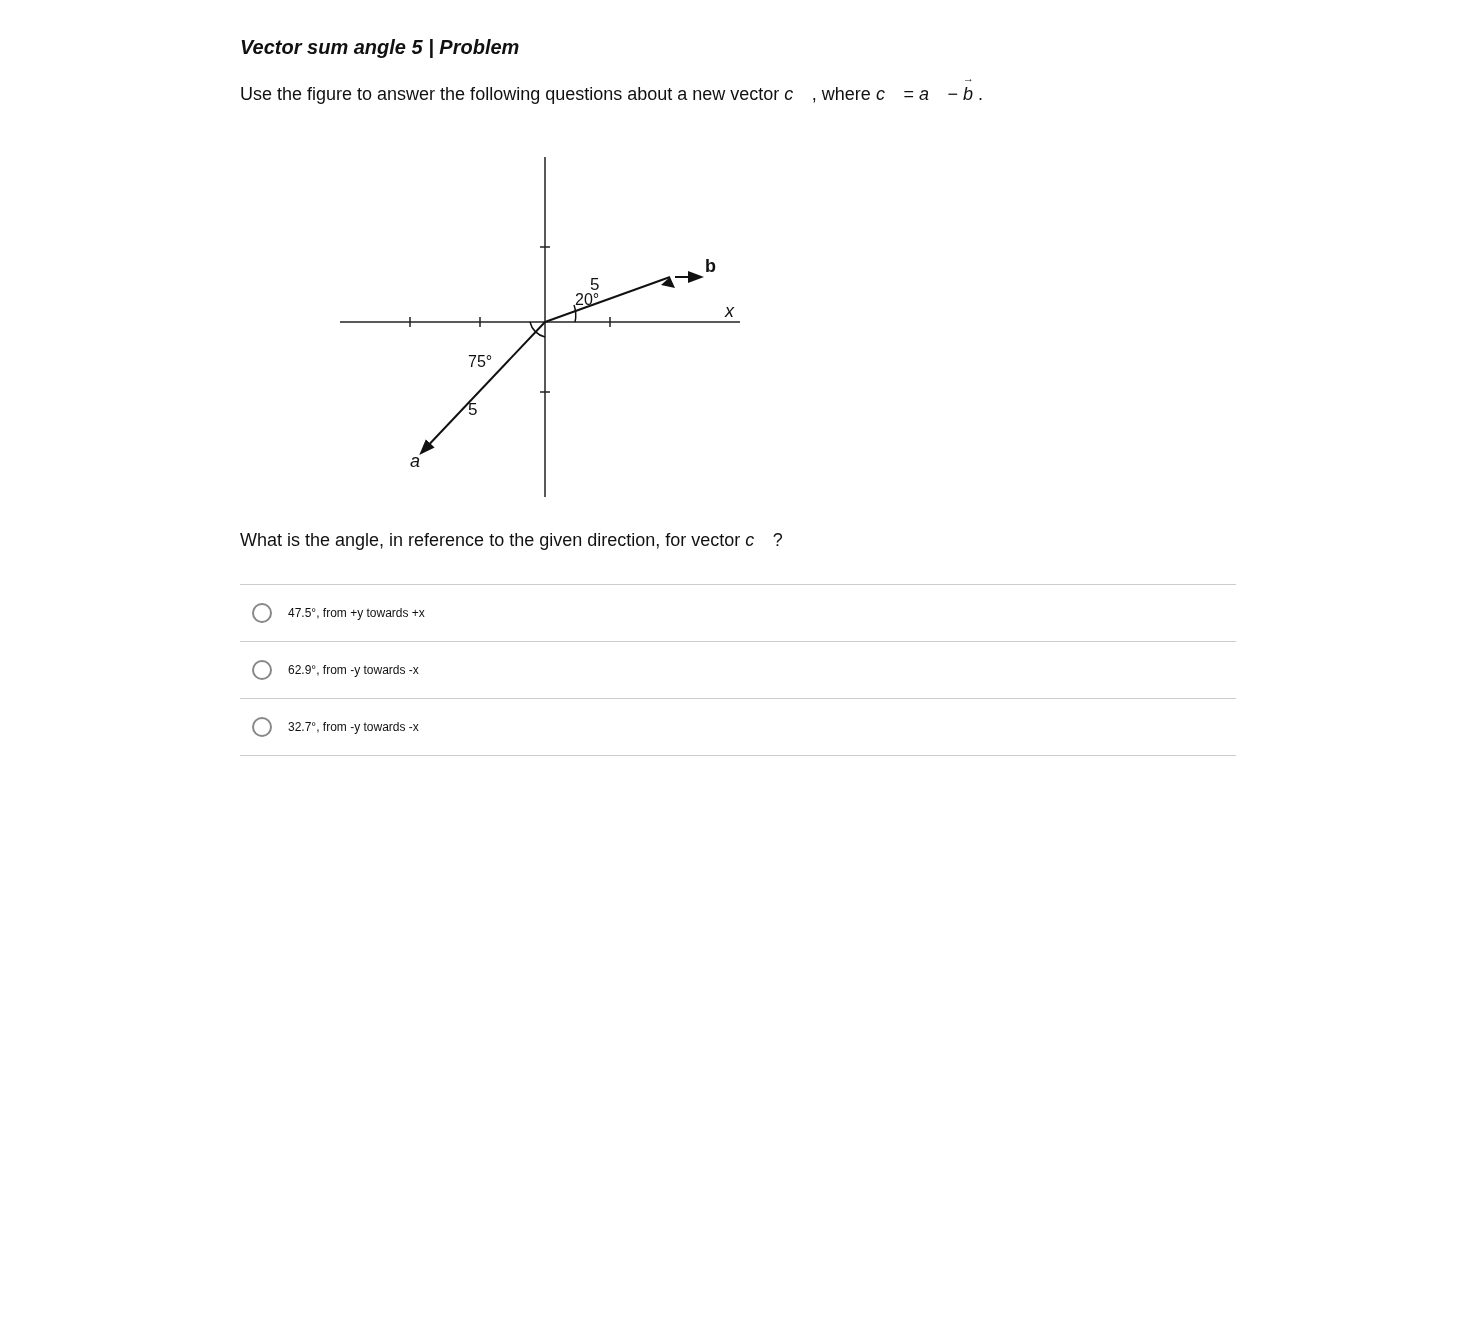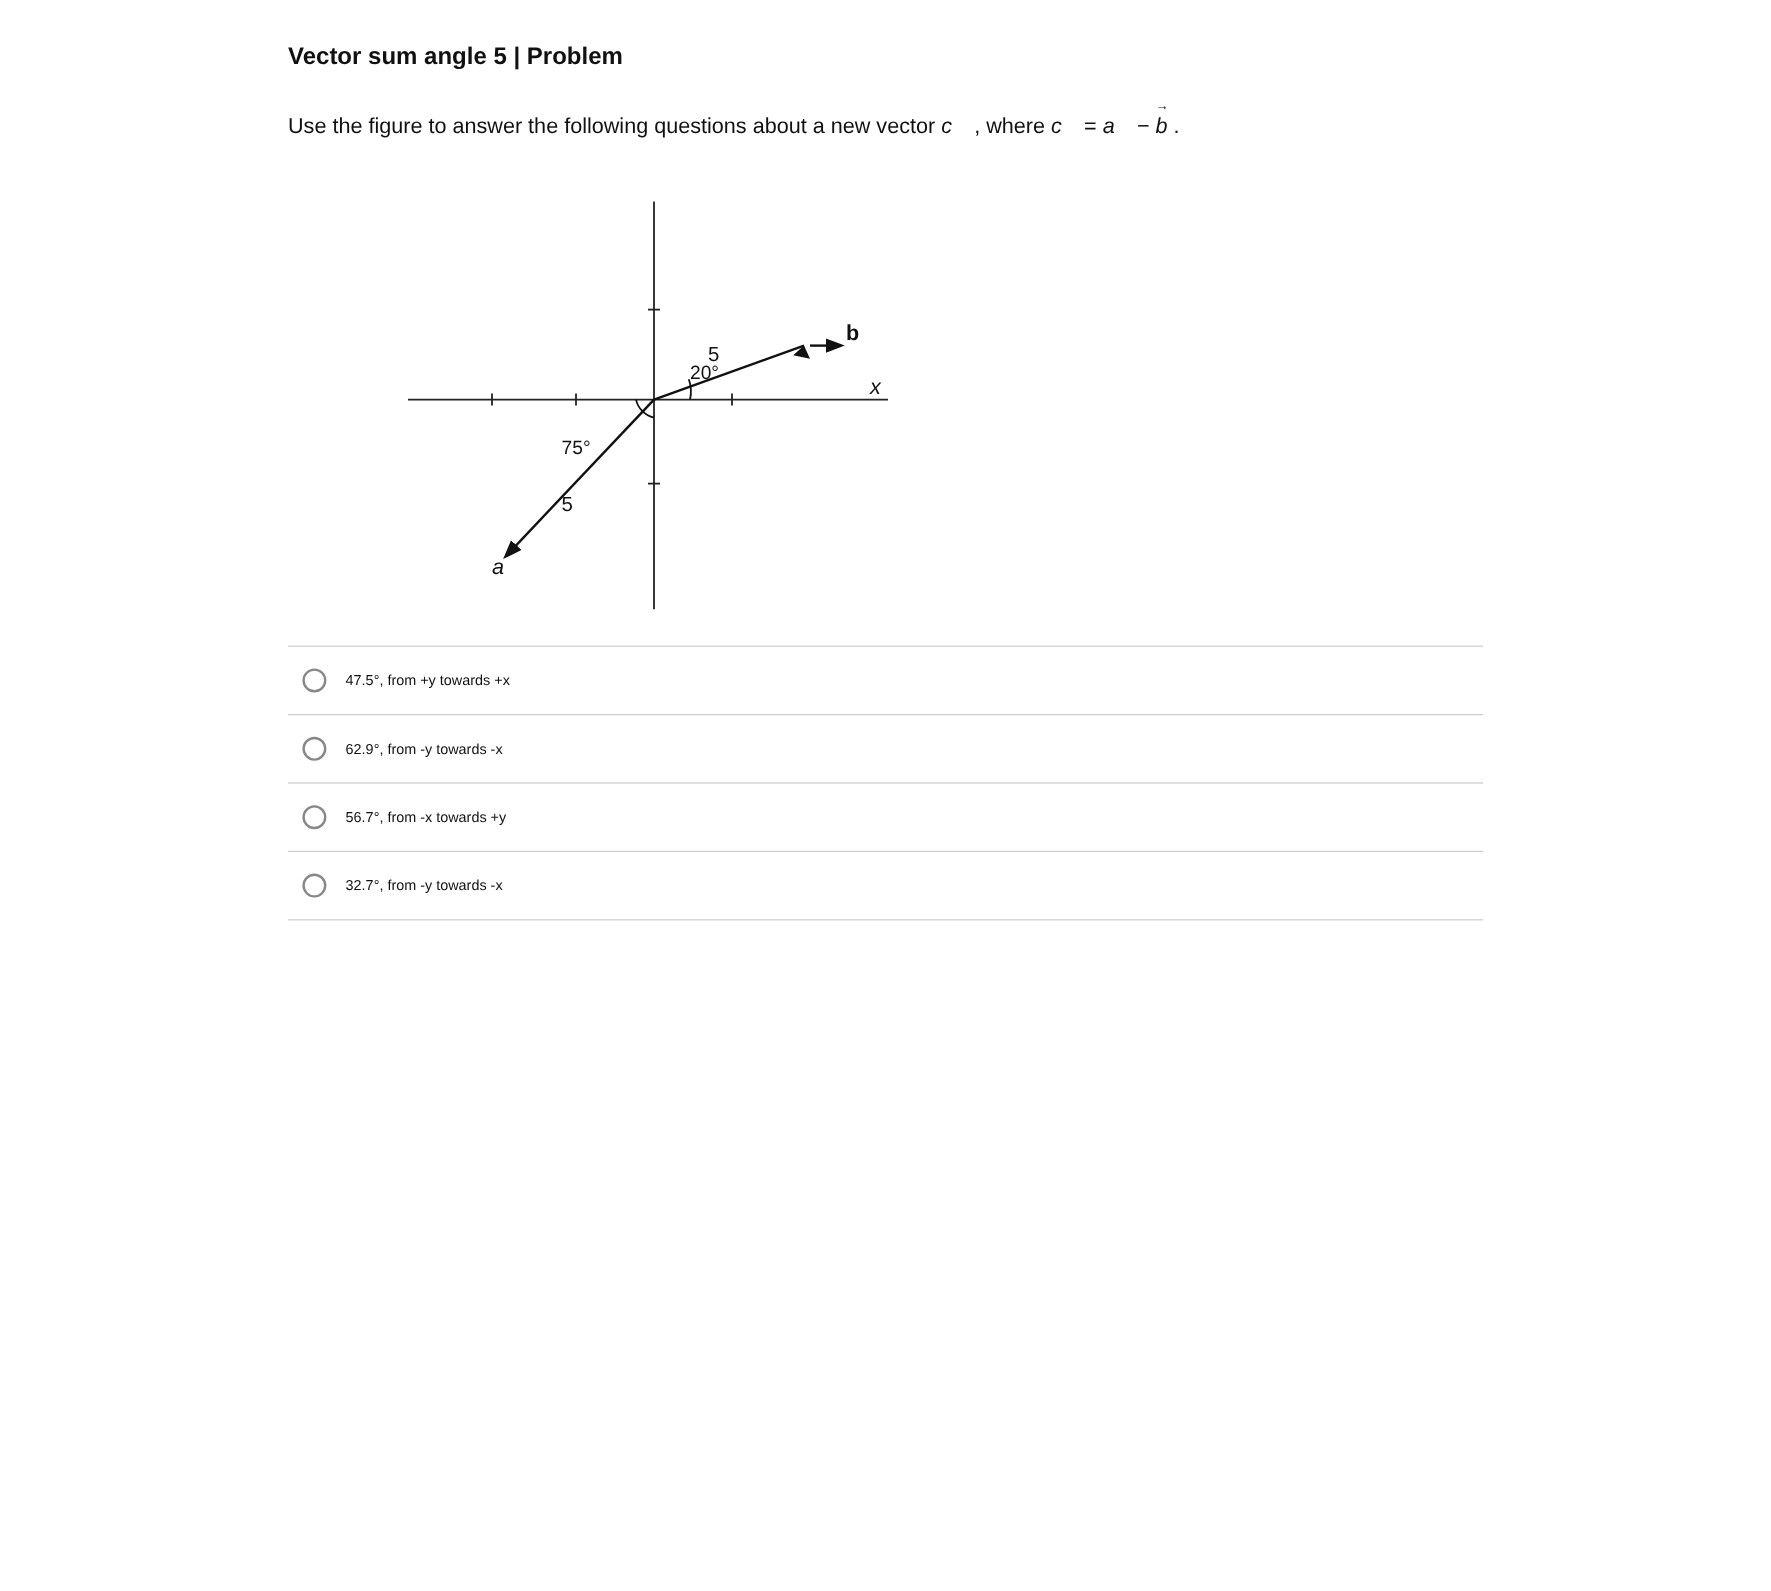--- a/index.html
+++ b/index.html
@@ -13,22 +13,23 @@
     .page-container {
       max-width: 1076px;
       margin: 0 auto;
       padding: 32px 40px 40px 40px;
       background: #fff;
       min-height: 1326px;
     }
     .problem-title {
       font-weight: bold;
       font-size: 20px;
-      margin-bottom: 29px;
+      margin-bottom: 18px;
       font-family: Arial, sans-serif;
+      font-style: italic;
     }
     .problem-statement {
       font-size: 18px;
       margin-bottom: 28px;
       font-family: Arial, sans-serif;
       line-height: 1.6;
     }
     .figure-container {
       margin: 10px 0 30px 40px;
       position: relative;
@@ -126,33 +127,32 @@
       <text x="425" y="135" font-size="18" font-family="Arial" font-weight="bold" fill="#111">b</text>
 
       <text x="310" y="153" font-size="17" font-family="Arial" fill="#111">5</text>
 
       <path d="M 295,185 A 30,30 0 0,0 294,168" fill="none" stroke="#111" stroke-width="1.5"></path>
       <text x="295" y="168" font-size="16" font-family="Arial" fill="#111">20°</text>
 
     </svg>
   </div>
 
+  <div class="question-text">
+    What is the angle, in reference to the given direction, for vector <i>c⃗</i> ?
+  </div>
 
   <div class="answer-options">
   <div class="answer-option">
       <div class="radio-circle"></div>
       <span>47.5°, from +y towards +x</span>
     </div>
       <div class="answer-option">
       <div class="radio-circle"></div>
       <span>62.9°, from -y towards -x</span>
     </div>
       <div class="answer-option">
       <div class="radio-circle"></div>
-      <span>56.7°, from -x towards +y</span>
-    </div>
-      <div class="answer-option">
-      <div class="radio-circle"></div>
       <span>32.7°, from -y towards -x</span>
     </div>
     </div>
 
 </div>
 
 </body></html>

